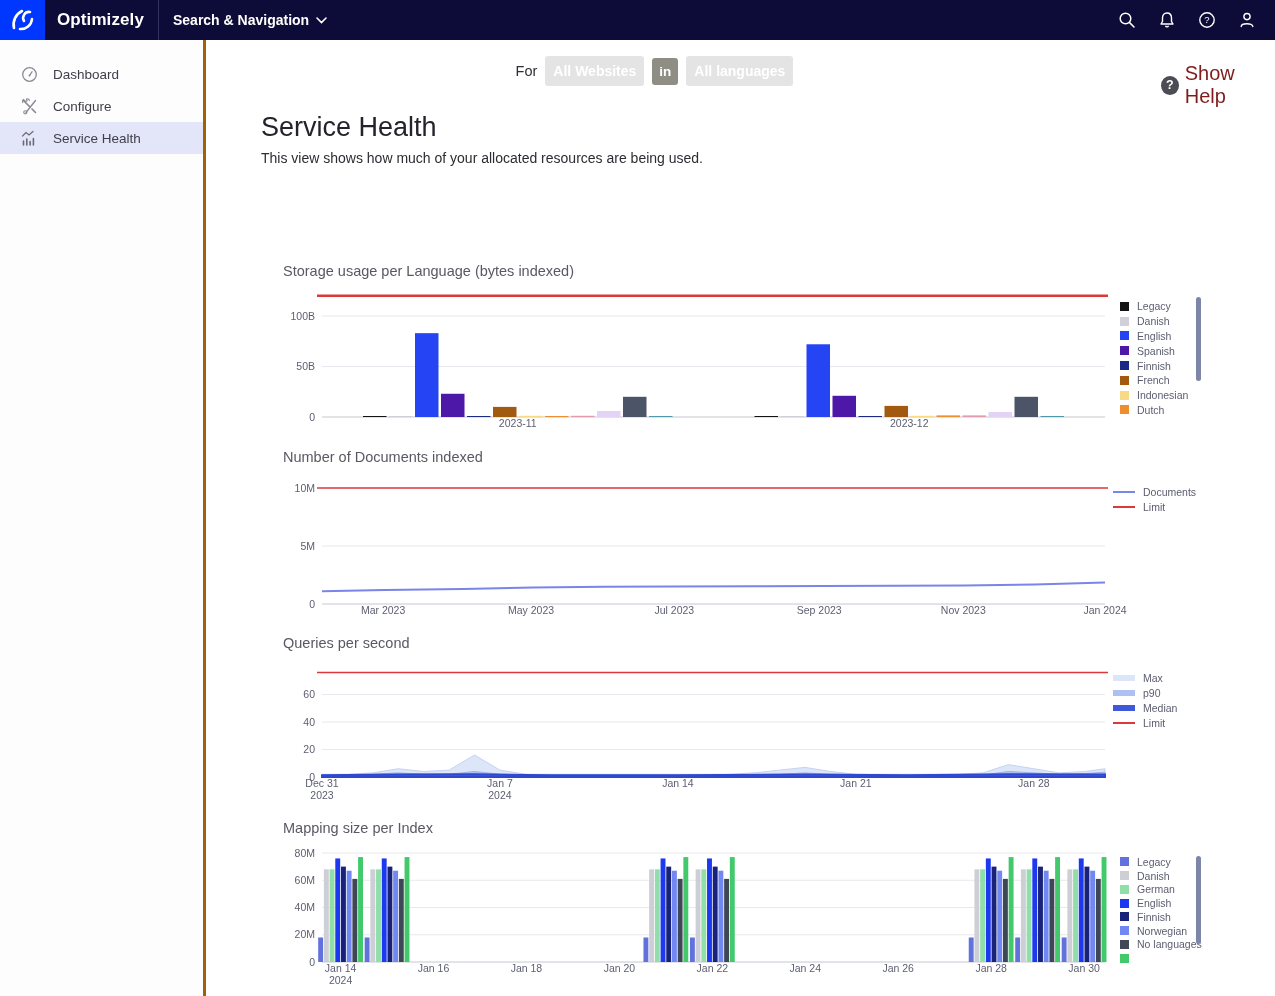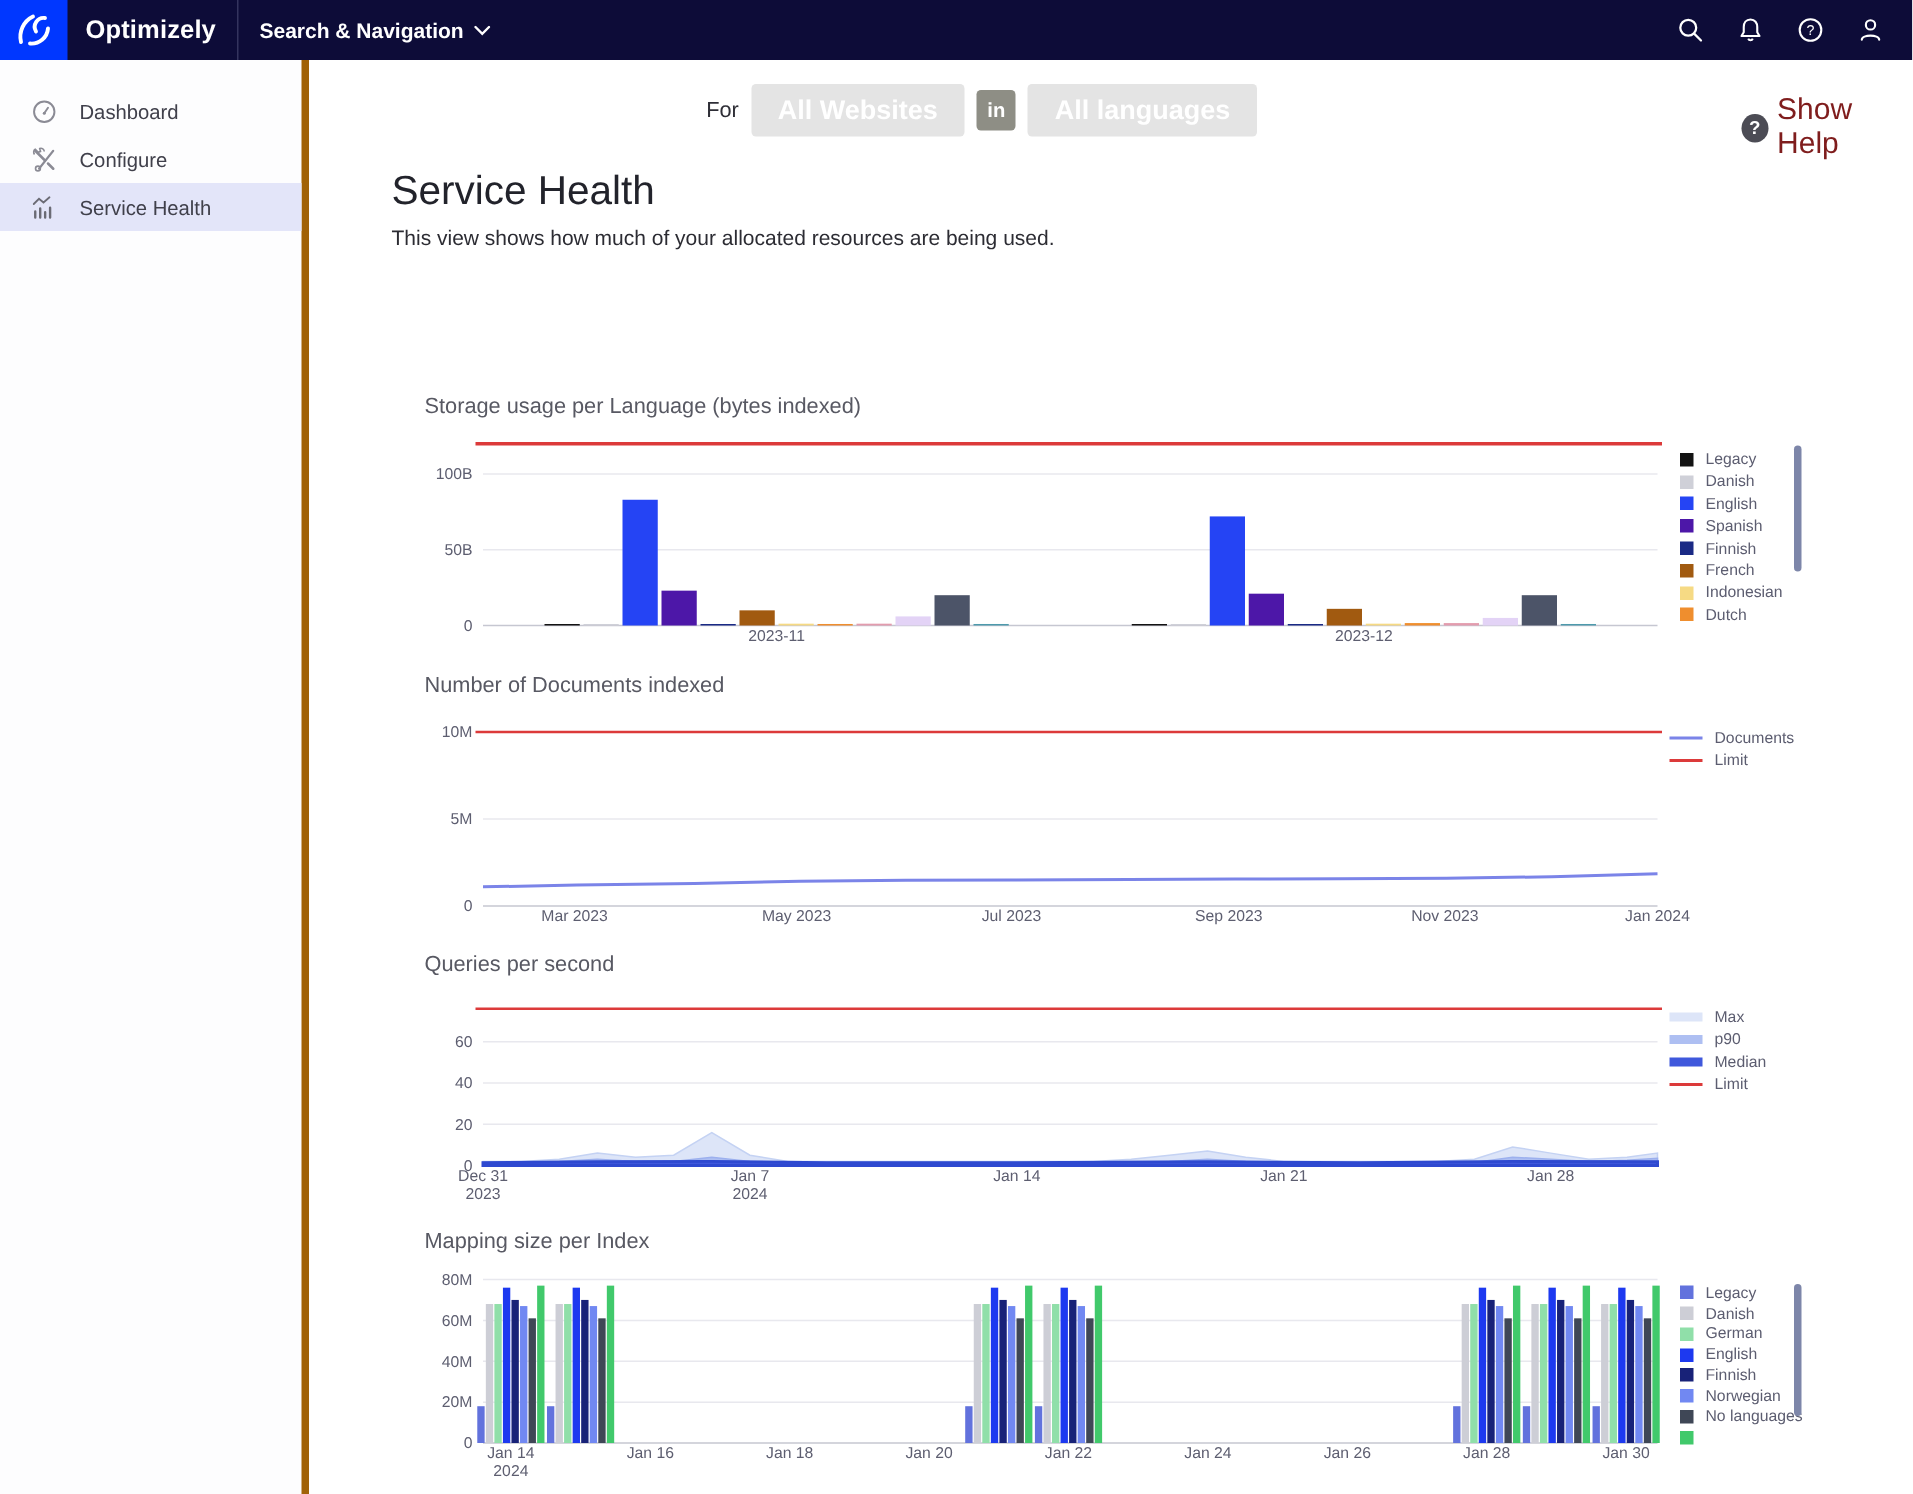--- a/index.html
+++ b/index.html
@@ -8,31 +8,31 @@
   
   .navbar{position:absolute;left:0;top:0;width:1275px;height:40px;background:#0d0c38;display:flex;align-items:center;}
   .logo-box{width:45px;height:40px;background:#0037ff;display:flex;align-items:center;justify-content:center;flex:0 0 45px;}
   .brand{color:#fff;font-size:17px;font-weight:700;margin-left:12px;letter-spacing:.1px;}
   .nav-divider{width:1px;height:40px;background:#34345e;margin-left:14px;}
   .product{color:#fff;font-size:14px;font-weight:600;margin-left:14px;display:flex;align-items:center;gap:7px;}
   .nav-right{margin-left:auto;display:flex;align-items:center;gap:20px;padding-right:18px;}
   .nav-icon{width:20px;height:20px;display:inline-flex;align-items:center;justify-content:center;cursor:pointer;}
 
   
-  .sidebar{position:absolute;left:0;top:40px;width:206px;height:956px;background:#fdfdfe;border-right:5px solid #a16207;box-sizing:border-box;}
+  .sidebar{position:absolute;left:0;top:40px;width:206px;height:956px;background:#fdfdfe;border-right:3px solid #a16207;box-sizing:border-box;}
   .side-item{display:flex;align-items:center;height:32px;padding-left:21px;gap:15px;color:#40404b;font-size:13.5px;cursor:pointer;}
   .side-item.selected{background:#e3e5f9;}
   .side-item .sicon{width:17px;height:17px;display:inline-flex;align-items:center;justify-content:center;}
   .sidebar .side-list{padding-top:18px;display:flex;flex-direction:column;gap:0;}
   .sidebar .side-list .side-item{margin-bottom:0;height:32px;}
 
   
   .scope-bar{position:absolute;left:206px;top:56px;width:897px;display:flex;align-items:center;justify-content:center;gap:8px;}
   .for-label{font-size:14.5px;color:#2e2e36;}
-  .scope-btn{background:#e4e4e4;color:#fff;font-weight:700;font-size:18px;border:none;border-radius:3px;padding:7px 18px;cursor:pointer;}
+  .scope-btn{background:#e4e4e4;color:#fff;font-weight:700;font-size:14px;border:none;border-radius:3px;padding:7px 8px;cursor:pointer;}
   .in-badge{background:#8e8e85;color:#fff;font-weight:700;font-size:13.5px;border-radius:3px;padding:6px 7px;}
   .show-help{position:absolute;left:1161px;top:62px;display:flex;align-items:center;gap:6px;cursor:pointer;}
   .show-help .q-circle{width:19px;height:19px;border-radius:50%;background:#4c4c55;color:#fff;font-size:12.5px;font-weight:700;display:flex;align-items:center;justify-content:center;}
   .show-help .sh-label{font-size:20px;color:#7f1d1d;}
 
   
   .page-title{position:absolute;left:261px;top:112px;font-size:27px;font-weight:400;color:#22232b;margin:0;}
   .page-subtitle{position:absolute;left:261px;top:150px;font-size:14px;color:#2c2c33;margin:0;}
 
   

